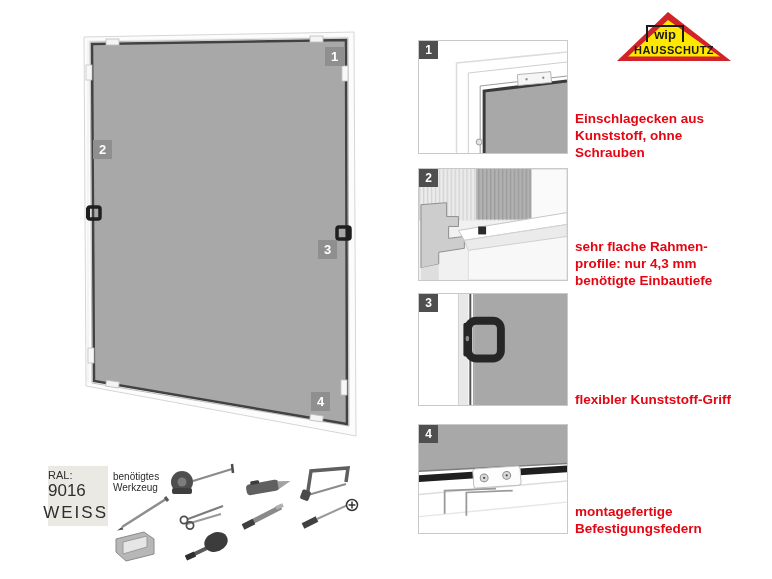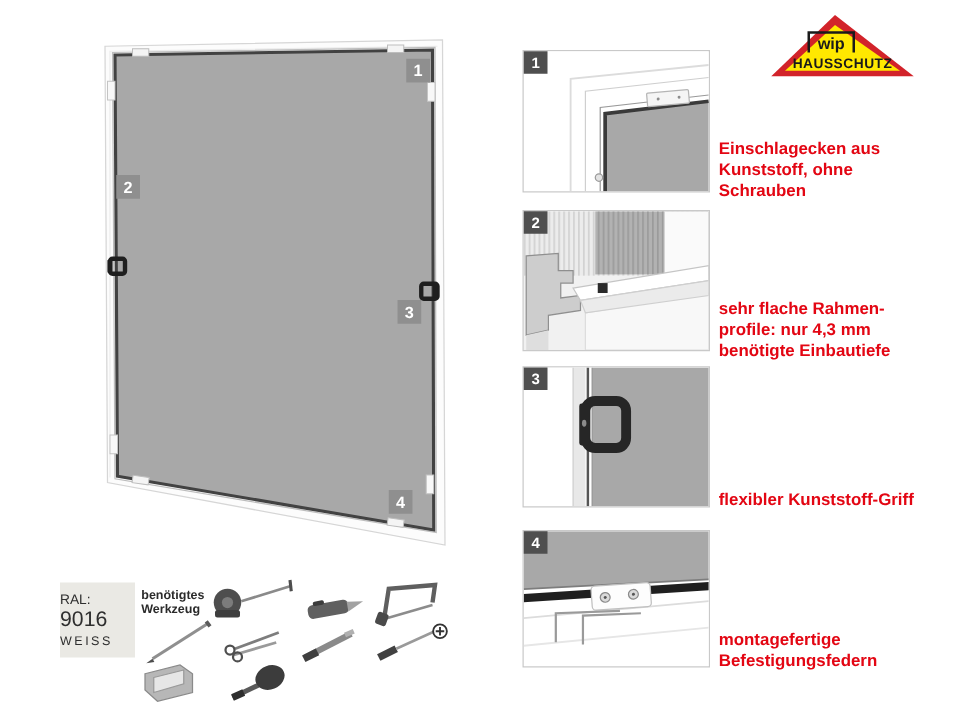--- a/index.html
+++ b/index.html
@@ -17,26 +17,26 @@
   .detail-box svg{display:block;width:100%;height:100%;}
   .detail-badge{position:absolute;top:0;left:0;width:19px;height:18px;background:#4f4f4f;
                 color:#fff;font-size:12px;font-weight:bold;text-align:center;line-height:18px;}
 
   
   .caption{position:absolute;left:575px;width:200px;color:#e30613;font-size:13.5px;
            font-weight:bold;line-height:17px;white-space:pre-line;}
 
   
   .ral-box{position:absolute;left:48px;top:466px;width:60px;height:60px;background:#eae9e4;
-           display:flex;flex-direction:column;align-items:flex-start;justify-content:center;color:#2e2e2e;}
+           display:flex;flex-direction:column;align-items:flex-end;justify-content:center;color:#2e2e2e;}
   .ral-line1{font-size:11px;}
   .ral-number{font-size:17px;}
-  .ral-name{font-size:10px;letter-spacing:2px;margin-top:2px;}
-
-  .tools-heading{position:absolute;left:113px;top:471px;font-size:10px;font-weight:bold;
+  .ral-name{font-size:17px;letter-spacing:2px;margin-top:2px;}
+
+  .tools-heading{position:absolute;left:113px;top:471px;font-size:10px;font-weight:normal;
                  color:#2b2b2b;line-height:11px;white-space:pre-line;}
 </style>
 </head>
 <body>
 
 <div class="stage">
 
   <div class="abs" style="left:60px;top:20px;width:310px;height:425px;">
     <svg viewBox="0 0 310 425" width="310" height="425">
 

